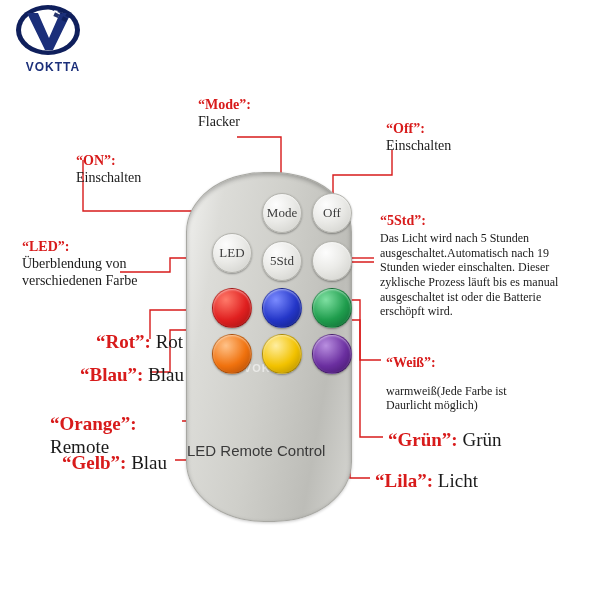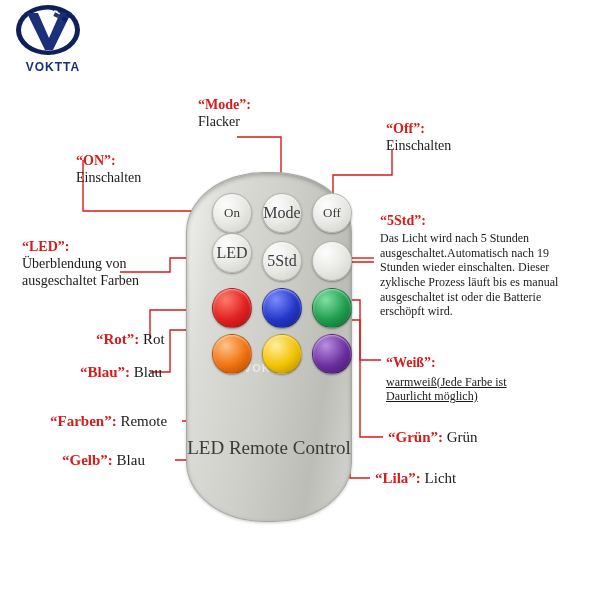--- a/index.html
+++ b/index.html
@@ -25,53 +25,53 @@
   
   .remote{
     position:absolute;left:186px;top:172px;width:164px;height:348px;
     border-radius:78px/60px;
     background:linear-gradient(100deg,#f2f2f0 0%,#dcdcd8 18%,#cfcfca 48%,#bdbdb8 78%,#d6d6d2 100%);
     border:1px solid #a8a8a3;
     box-shadow:0 2px 4px rgba(0,0,0,.25) inset, 0 1px 3px rgba(0,0,0,.2);
   }
   .remote-label{
     position:absolute;left:0;bottom:62px;width:100%;
-    text-align:center;
-    font-family:Liberation Serif, serif;
-    font-size:19px;color:#3a3a3a;
+    text-align:left;
+    font-family:Liberation Sans, sans-serif;
+    font-size:15px;color:#3a3a3a;
   }
   .remote-watermark{
     position:absolute;left:50%;top:56%;transform:translate(-50%,-50%);
     font-family:"Liberation Sans", sans-serif;
     font-size:11px;font-weight:bold;color:rgba(255,255,255,.55);
     letter-spacing:1px;pointer-events:none;
   }
 
   
   .btn{
     position:absolute;width:38px;height:38px;border-radius:50%;
     display:flex;align-items:center;justify-content:center;
     font-family:"Liberation Serif", serif;
     box-shadow:0 1px 2px rgba(0,0,0,.35), inset 0 1px 2px rgba(255,255,255,.55);
   }
   .btn.grey{
     background:radial-gradient(circle at 34% 28%, #fdfdfd 0%, #ebebe8 45%, #cdcdc8 100%);
     border:1px solid #b4b4ae;
     color:#3c3c3c;font-size:13px;
   }
-  .btn.grey.small{font-size:16px;}
+  .btn.grey.small{font-size:13px;}
   .btn.color{border:1px solid rgba(0,0,0,.18);}
 
   
   .note{position:absolute;font-family:"Liberation Serif", serif;color:#1a1a1a;line-height:1.22;}
   .note .q{color:#d81b1b;font-weight:bold;}
   .n-title{font-size:14px;}
   .n-body{font-size:12px;}
 
-  .small-note{font-size:15px;}
+  .small-note{font-size:19px;}
 
   
   svg.lines{position:absolute;left:0;top:0;width:600px;height:600px;pointer-events:none;}
 </style>
 </head>
 <body>
 
 <div class="canvas">
 
   <svg class="lines" viewBox="0 0 600 600">
@@ -118,23 +118,20 @@
       </g>
     </svg>
     <div class="logo-text">VOKTTA</div>
   </div>
 
   <div class="remote">
     <div class="remote-watermark">VOKTTA</div>
     <div class="remote-label">LED Remote Control</div>
   </div>
 
-  <div class="btn grey" style="left:212px;top:193px;">
-    <span>On</span>
-  </div>
   <div class="btn grey small" style="left:262px;top:193px;">
     <span>Mode</span>
   </div>
   <div class="btn grey" style="left:312px;top:193px;">
     <span>Off</span>
   </div>
 
   <div class="btn grey small" style="left:212px;top:233px;">
     <span>LED</span>
   </div>
@@ -163,51 +160,51 @@
     <span>Einschalten</span>
   </div>
 
   <div class="note n-title" style="left:76px;top:152px;width:120px;">
     <span class="q">“ON”:</span><br>
     <span>Einschalten</span>
   </div>
 
   <div class="note n-title" style="left:22px;top:238px;width:160px;">
     <span class="q">“LED”:</span><br>
-    <span>Überblendung von ausgeschaltet Farben</span>
+    <span>Überblendung von verschiedenen Farbe</span>
   </div>
 
   <div class="note" style="left:380px;top:212px;width:200px;">
     <div class="q n-title">“5Std”:</div>
     <div class="n-body" style="margin-top:2px;">Das Licht wird nach 5 Stunden ausgeschaltet.Automatisch nach 19 Stunden wieder einschalten. Dieser zyklische Prozess läuft bis es manual ausgeschaltet ist oder die Batterie erschöpft wird.</div>
   </div>
 
   <div class="note small-note" style="left:96px;top:330px;width:110px;">
     <span class="q">“Rot”:</span>
     <span>Rot</span>
   </div>
 
   <div class="note small-note" style="left:80px;top:363px;width:110px;">
     <span class="q">“Blau”:</span>
     <span>Blau</span>
   </div>
 
   <div class="note small-note" style="left:50px;top:412px;width:145px;">
-    <span class="q">“Farben”:</span>
+    <span class="q">“Orange”:</span>
     <span>Remote</span>
   </div>
 
   <div class="note small-note" style="left:62px;top:451px;width:120px;">
     <span class="q">“Gelb”:</span>
     <span>Blau</span>
   </div>
 
   <div class="note" style="left:386px;top:352px;width:160px;">
     <span class="q n-title">“Weiß”:</span>
-    <div class="n-body" style="margin-top:3px;text-decoration:underline;">warmweiß(Jede Farbe ist Daurlicht möglich)</div>
+    <div class="n-body" style="margin-top:12px;">warmweiß(Jede Farbe ist Daurlicht möglich)</div>
   </div>
 
   <div class="note small-note" style="left:388px;top:428px;width:120px;">
     <span class="q">“Grün”:</span>
     <span>Grün</span>
   </div>
 
   <div class="note small-note" style="left:375px;top:469px;width:120px;">
     <span class="q">“Lila”:</span>
     <span>Licht</span>

